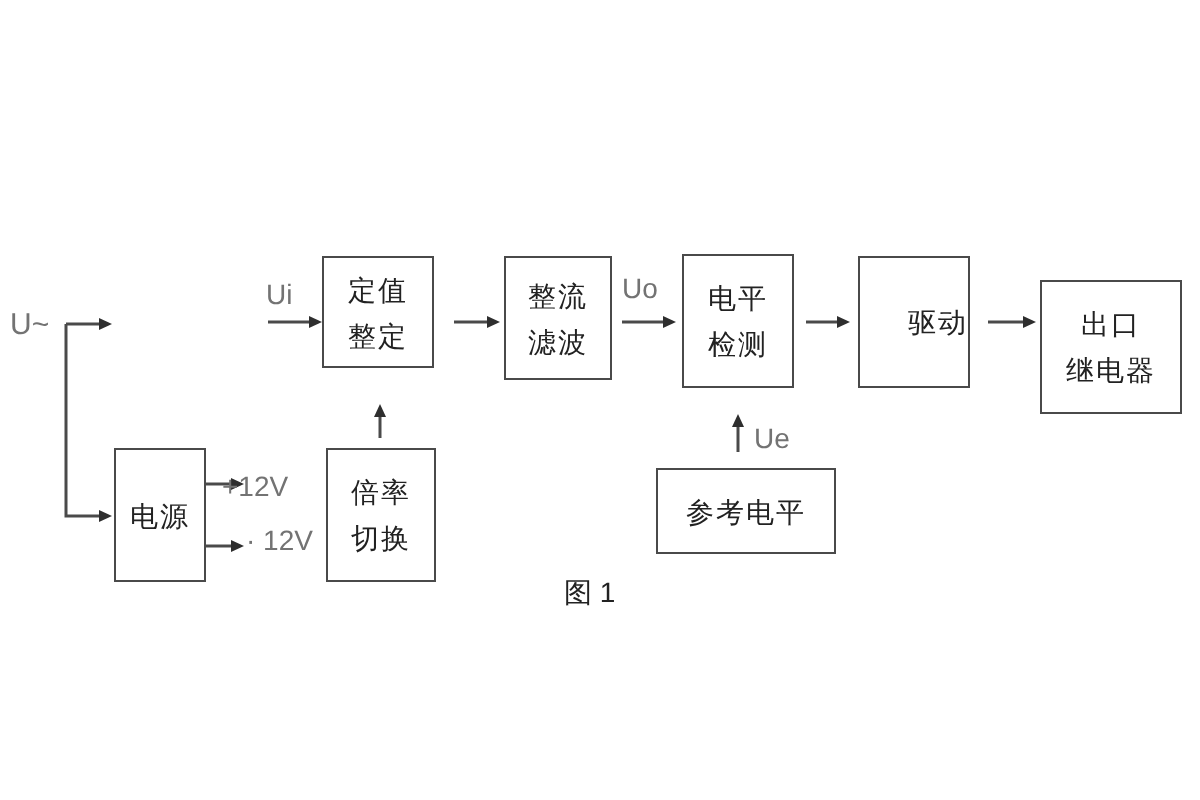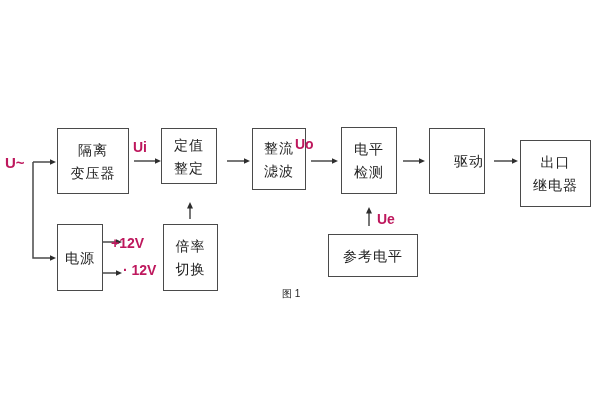--- a/index.html
+++ b/index.html
@@ -33,30 +33,30 @@
     justify-content: center;
     gap: 9px;
     color: #222222;
     font-size: 14px;
     line-height: 1;
     letter-spacing: 1px;
   }
   .box span { white-space: nowrap; }
   .siglabel {
     position: absolute;
-    color: #be185d;
+    color: #737373;
     font-size: 14px;
-    font-weight: bold;
+    font-weight: normal;
     line-height: 1;
     white-space: nowrap;
   }
   .caption {
     position: absolute;
     color: #222222;
-    font-size: 10px;
+    font-size: 14px;
     line-height: 1;
     white-space: nowrap;
   }
 </style>
 </head>
 <body>
 
 <div class="stage">
 
   <svg class="wires" viewBox="0 0 600 400" xmlns="http://www.w3.org/2000/svg">
@@ -73,24 +73,20 @@
       <path d="M311,161 L332,161" marker-end="url(#ah)"></path>
       <path d="M403,161 L419,161" marker-end="url(#ah)"></path>
       <path d="M494,161 L512,161" marker-end="url(#ah)"></path>
       <path d="M103,242 L116,242" marker-end="url(#ah)"></path>
       <path d="M103,273 L116,273" marker-end="url(#ah)"></path>
       <path d="M190,219 L190,208" marker-end="url(#ah)"></path>
       <path d="M369,226 L369,213" marker-end="url(#ah)"></path>
     </g>
   </svg>
 
-  <div class="box" style="left:57px; top:128px; width:72px; height:66px;">
-    <span>隔离</span>
-    <span>变压器</span>
-  </div>
 
   <div class="box" style="left:161px; top:128px; width:56px; height:56px;">
     <span>定值</span>
     <span>整定</span>
   </div>
 
   <div class="box" style="left:252px; top:128px; width:54px; height:62px;">
     <span>整流</span>
     <span>滤波</span>
   </div>
@@ -117,20 +113,20 @@
   <div class="box" style="left:57px; top:224px; width:46px; height:67px;">
     <span>电源</span>
   </div>
 
   <div class="box" style="left:328px; top:234px; width:90px; height:43px;">
     <span>参考电平</span>
   </div>
 
   <span class="siglabel" style="left:5px; top:155px; font-size:15px;">U~</span>
   <span class="siglabel" style="left:133px; top:140px;">Ui</span>
-  <span class="siglabel" style="left:295px; top:137px;">Uo</span>
+  <span class="siglabel" style="left:311px; top:137px;">Uo</span>
   <span class="siglabel" style="left:377px; top:212px;text-align:right;">Ue</span>
   <span class="siglabel" style="left:111px; top:236px;">+12V</span>
   <span class="siglabel" style="left:123px; top:263px;">· 12V</span>
 
   <div class="caption" style="left:282px; top:289px;">图 1</div>
 
 </div>
 
 </body></html>

